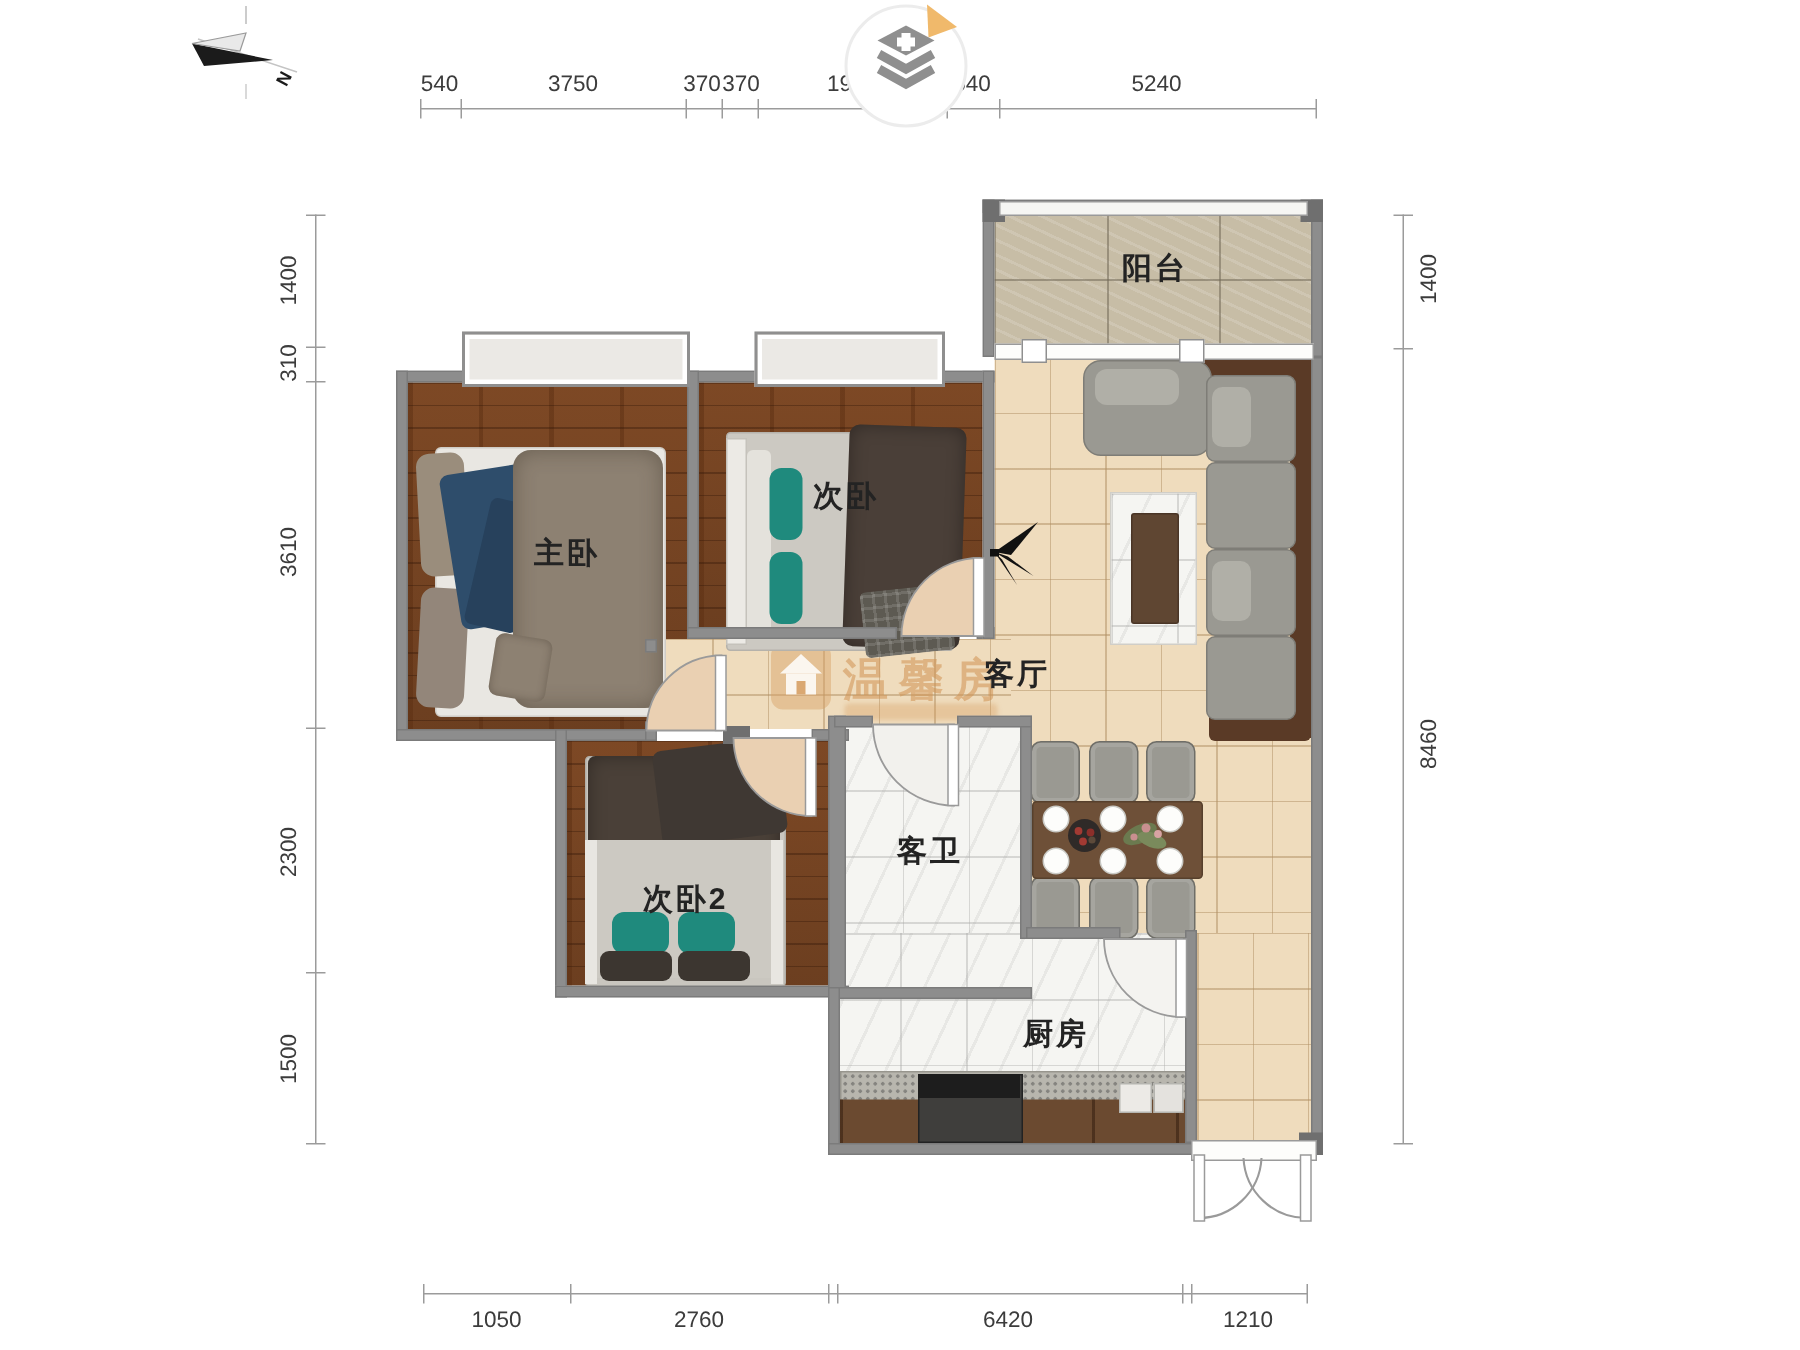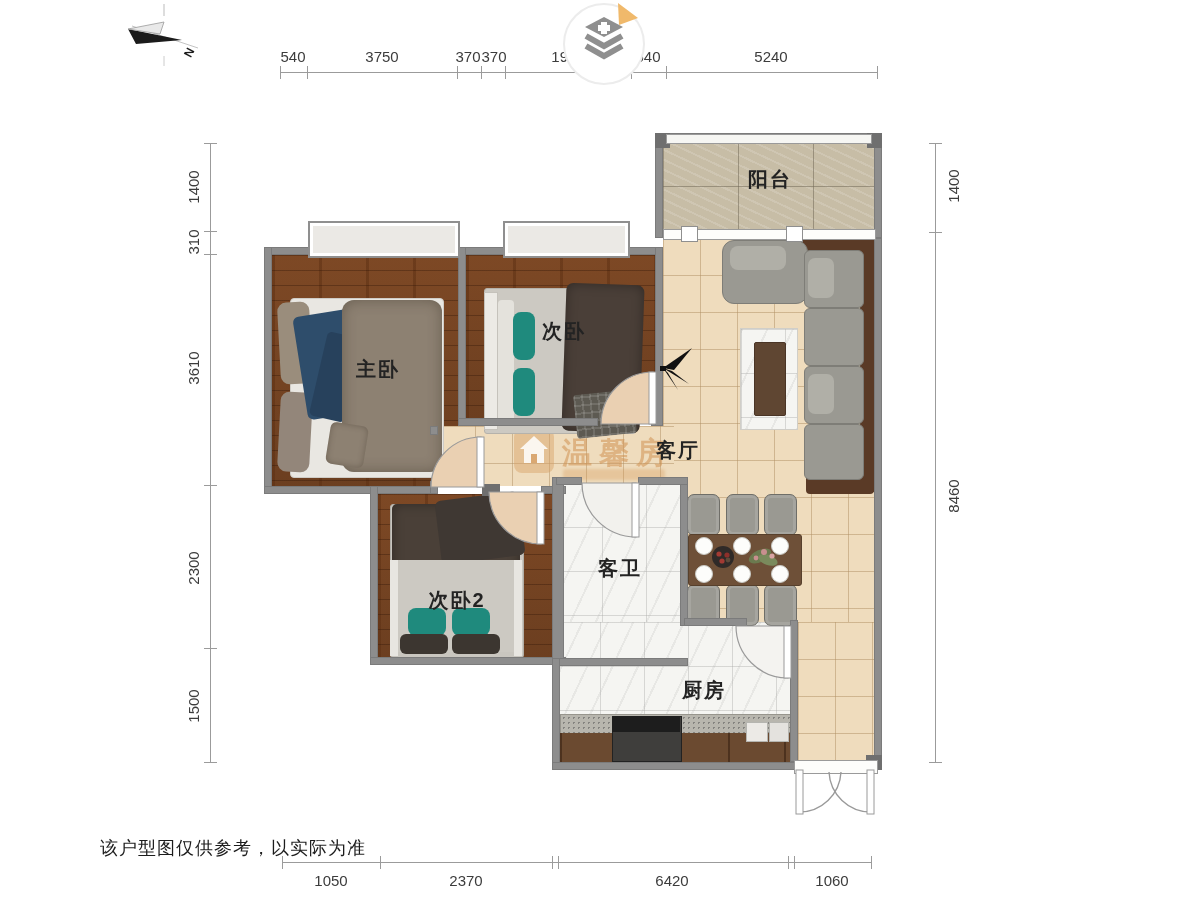--- a/index.html
+++ b/index.html
@@ -242,37 +242,36 @@
 
   <div class="a dl" style="left:282px;top:862px;width:590px;height:1px"></div>
   <div class="a dl" style="left:282px;top:856px;width:1px;height:13px"></div>
   <div class="a dl" style="left:380px;top:856px;width:1px;height:13px"></div>
   <div class="a dl" style="left:552px;top:856px;width:1px;height:13px"></div>
   <div class="a dl" style="left:558px;top:856px;width:1px;height:13px"></div>
   <div class="a dl" style="left:788px;top:856px;width:1px;height:13px"></div>
   <div class="a dl" style="left:794px;top:856px;width:1px;height:13px"></div>
   <div class="a dl" style="left:871px;top:856px;width:1px;height:13px"></div>
   <div class="a dt" style="left:331px;top:880px">1050</div>
-  <div class="a dt" style="left:466px;top:880px">2370</div>
+  <div class="a dt" style="left:466px;top:880px">2760</div>
   <div class="a dt" style="left:672px;top:880px">6420</div>
-  <div class="a dt" style="left:832px;top:880px">1060</div>
+  <div class="a dt" style="left:832px;top:880px">1210</div>
 
   <svg class="a" style="left:112px;top:4px" width="110" height="62">
     <line x1="52" y1="0" x2="52" y2="12" stroke="#bbb" stroke-width="1"></line>
     <line x1="52" y1="52" x2="52" y2="62" stroke="#ccc" stroke-width="1"></line>
     <line x1="20" y1="22" x2="86" y2="44" stroke="#c4c4c4" stroke-width="1"></line>
     <polygon points="16,25 70,36 24,40" fill="#1b1b1b"></polygon>
     <polygon points="16,25 52,18 48,30" fill="#e9e9e9" stroke="#9a9a9a" stroke-width="0.8"></polygon>
     <text x="80" y="50" font-size="12" font-weight="700" fill="#1b1b1b" transform="rotate(118 80 45)">N</text>
   </svg>
 
   <svg class="a" style="left:558px;top:0" width="92" height="88">
     <circle cx="46" cy="44" r="40" fill="#fff" stroke="#ececec" stroke-width="2"></circle>
     <polygon points="60,3 80,18 61,25" fill="#f0b96b"></polygon>
     <polygon points="46,17 65,27 46,37 27,27" fill="#8f8f8f"></polygon>
     <rect x="43" y="22" width="6" height="12" fill="#fff"></rect>
     <rect x="40" y="25" width="12" height="6" fill="#fff"></rect>
     <polyline points="28,36 46,46 64,36" fill="none" stroke="#8f8f8f" stroke-width="6"></polyline>
     <polyline points="28,46 46,56 64,46" fill="none" stroke="#8f8f8f" stroke-width="6"></polyline>
   </svg>
 
-  <div class="a" style="left:100px;top:836px;font-size:18px;color:#1c1c1c;letter-spacing:1px">该户型图仅供参考，以实际为准</div>
 </div>
 
 </body></html>

